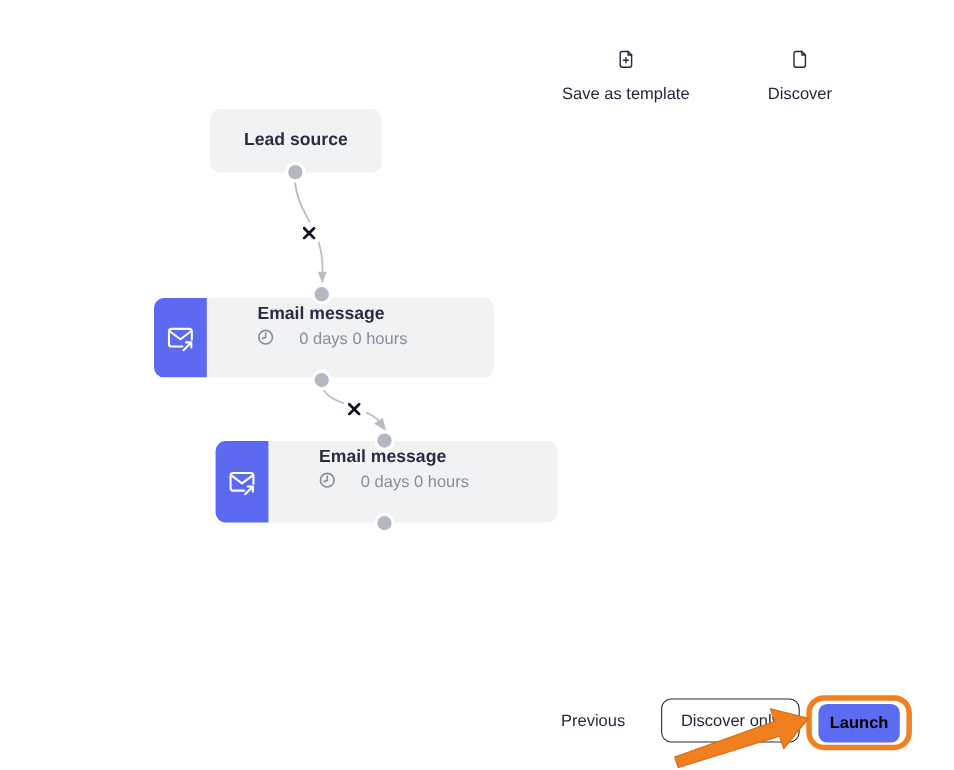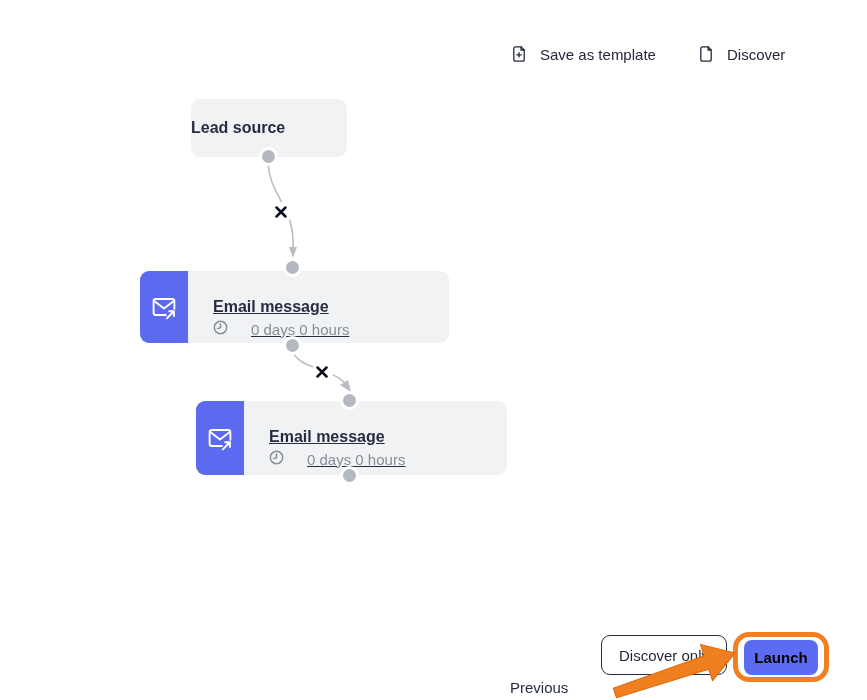--- a/index.html
+++ b/index.html
@@ -2,44 +2,44 @@
 <html><head>
 <meta charset="utf-8">
 <style>
   html,body{margin:0;padding:0;background:#fff;}
   .stage{
     position:relative;width:867px;height:700px;background:#ffffff;
     font-family:"Liberation Sans",sans-serif;overflow:hidden;color:#262d40;
   }
   
   .hbtn{position:absolute;top:44px;display:flex;align-items:center;gap:13px;
-    font-size:15px;font-weight:500;color:#23293a;cursor:pointer;background:none;border:none;padding:0;}
+    font-size:15px;font-weight:500;color:#23293a;cursor:pointer;background:none;border:none;padding:0;flex-direction:column;}
   .hbtn svg{display:block;}
   #save-tpl{left:511px;}
   #templates{left:698px;}
   
   .connector-layer{position:absolute;left:0;top:0;z-index:1;}
   .node{position:absolute;background:#f1f2f4;border-radius:9px;z-index:2;}
-  .node-lead{left:191px;top:99px;width:156px;height:58px;display:flex;align-items:center;justify-content:flex-start;
+  .node-lead{left:191px;top:99px;width:156px;height:58px;display:flex;align-items:center;justify-content:center;
     font-size:16px;font-weight:700;color:#262d40;}
   .node-step{display:block;}
   #email-node-1{left:140px;top:271px;width:309px;height:72px;}
   #email-node-2{left:196px;top:401px;width:311px;height:74px;}
   .node-iconbox{position:absolute;left:0;top:0;width:48px;height:100%;background:#5b6af0;
     border-radius:9px 0 0 9px;display:flex;align-items:center;justify-content:center;}
-  .node-body{margin-left:73px;padding-top:26px;text-decoration:underline;}
+  .node-body{margin-left:94px;padding-top:5px;}
   .node-title{font-size:16px;font-weight:700;color:#262d40;line-height:19px;}
   .node-sub{margin-top:4px;display:flex;align-items:center;gap:23px;font-size:15px;color:#878d99;line-height:17px;}
   .dot{position:absolute;width:13px;height:13px;border-radius:50%;background:#b4b8c0;
     box-shadow:0 0 0 3px #ffffff;z-index:3;}
   .xbtn{position:absolute;width:22px;height:22px;border-radius:50%;background:#ffffff;border:none;
     display:flex;align-items:center;justify-content:center;z-index:4;cursor:pointer;padding:0;}
   
   .previous{position:absolute;left:510px;top:647px;font-size:15px;color:#262d40;cursor:pointer;
-    background:none;border:none;padding:0;font-family:inherit;margin-top:32px;}
+    background:none;border:none;padding:0;font-family:inherit;}
   .discover-btn{position:absolute;left:601px;top:635px;width:126px;height:40px;background:#fff;
     border:1.5px solid #262d40;border-radius:9px;font-size:15px;color:#1f2433;cursor:pointer;
     display:flex;align-items:center;justify-content:center;z-index:2;font-family:inherit;}
   .launch-btn{position:absolute;left:744px;top:640px;width:74px;height:35px;background:#5b6cf2;
     border:none;border-radius:8px;color:#000000;font-size:15px;font-weight:600;cursor:pointer;
     display:flex;align-items:center;justify-content:center;z-index:5;font-family:inherit;}
   .launch-ring{position:absolute;left:733px;top:632px;width:96px;height:50px;border:5px solid #f08021;
     border-radius:16px;box-sizing:border-box;z-index:6;pointer-events:none;}
   .arrow-layer{position:absolute;left:0;top:0;z-index:7;pointer-events:none;}
 </style>

